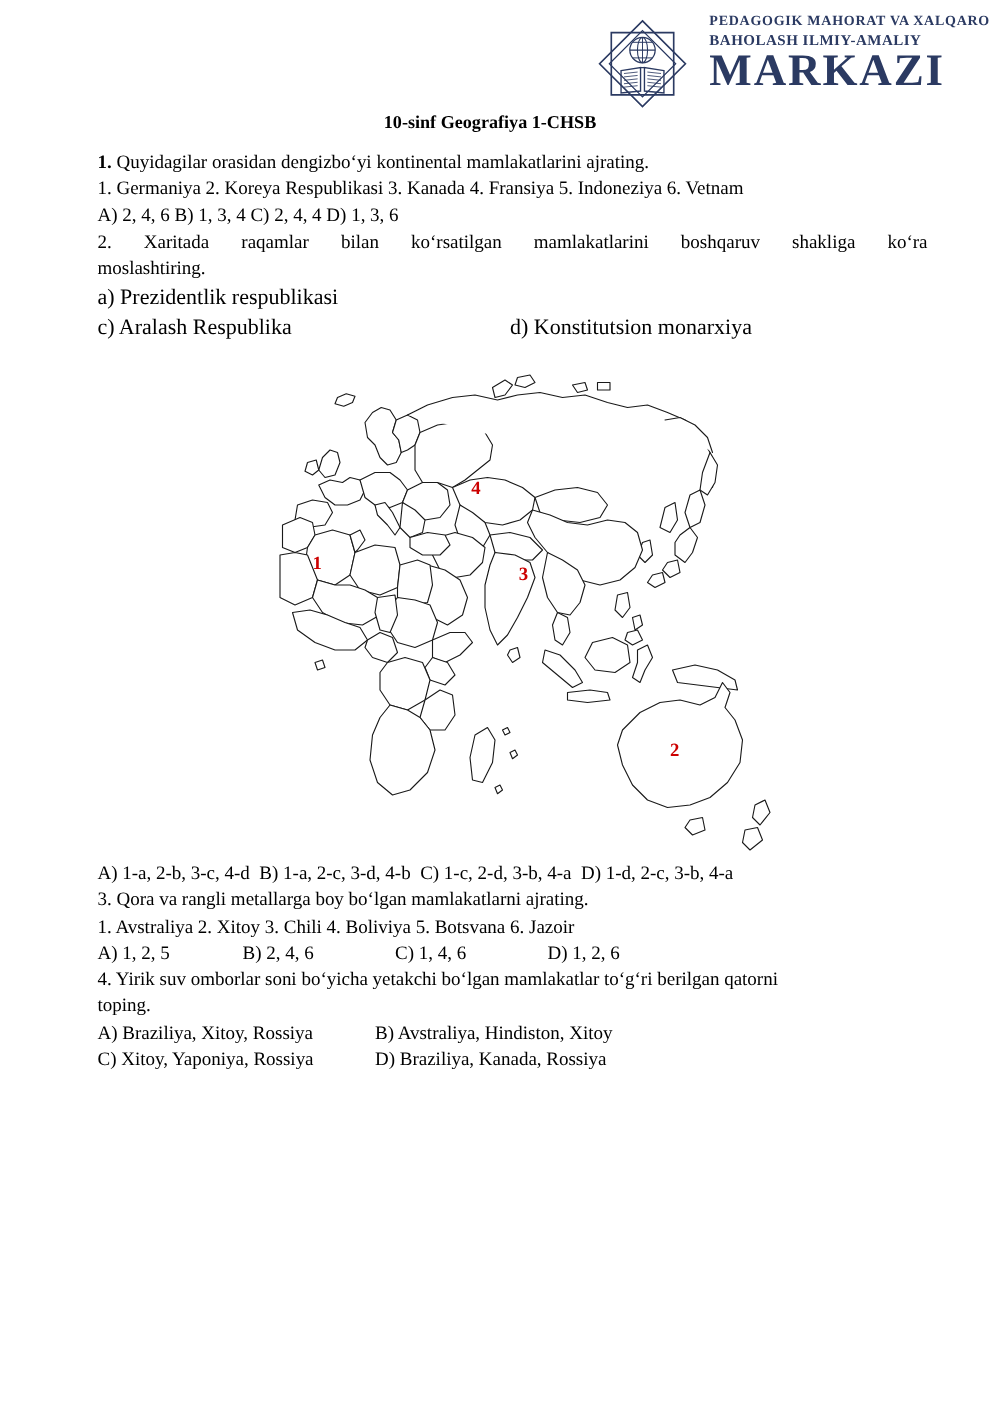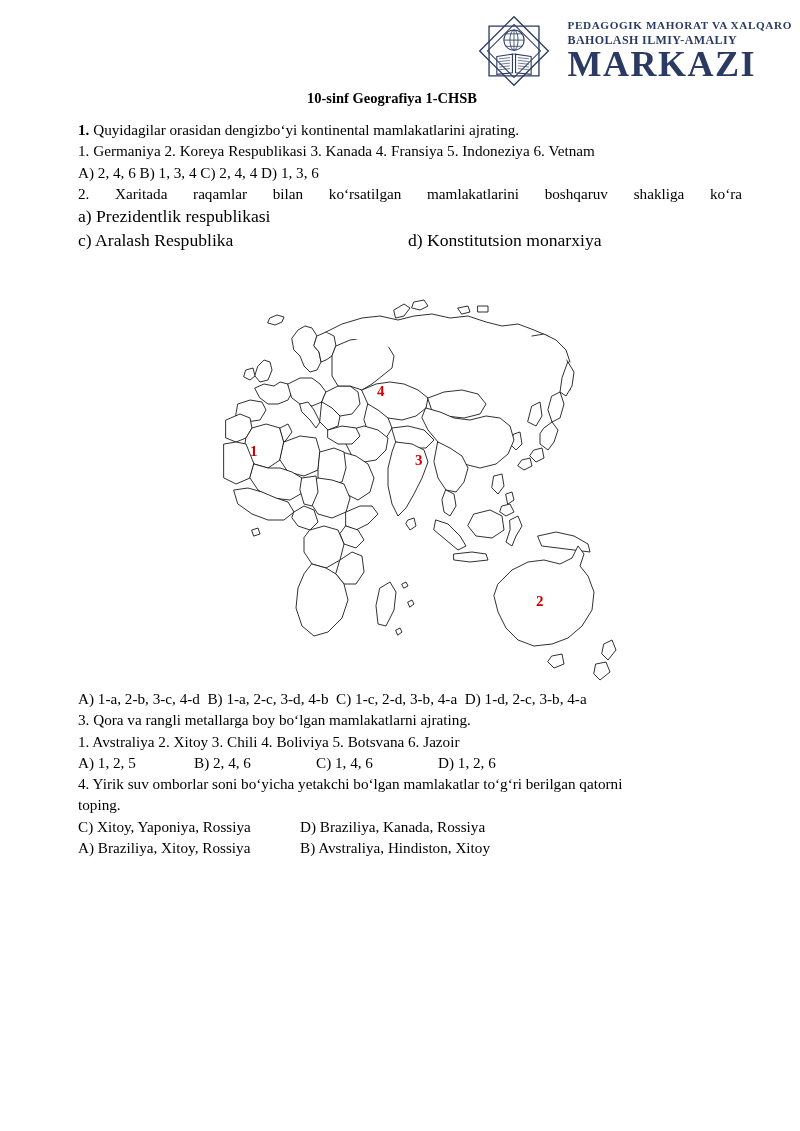--- a/index.html
+++ b/index.html
@@ -18,21 +18,20 @@
     background: #ffffff;
     overflow: hidden;
   }
 
   
   .logo-block {
     position: absolute;
     top: 12px;
     right: 8px;
     display: flex;
-    align-items: center;
     gap: 14px;
   }
   .logo-emblem {
     width: 78px;
     height: 78px;
     flex: 0 0 auto;
   }
   .logo-words {
     display: flex;
     flex-direction: column;
@@ -197,20 +196,21 @@
 
   <div class="doc-title">10-sinf Geografiya  1-CHSB</div>
 
   <div class="content">
 
     <div class="line nojust"><span class="bold-lead">1.</span><span> Quyidagilar orasidan dengizbo‘yi kontinental mamlakatlarini ajrating.</span></div>
     <div class="line nojust">1. Germaniya 2. Koreya Respublikasi 3. Kanada 4. Fransiya 5. Indoneziya 6. Vetnam</div>
     <div class="line nojust">A) 2, 4, 6 B) 1, 3, 4 C) 2, 4, 4 D) 1, 3, 6</div>
 
     <div class="line justify">2. Xaritada raqamlar bilan ko‘rsatilgan mamlakatlarini boshqaruv shakliga ko‘ra</div>
+    <div class="line nojust">moslashtiring.</div>
 
     <div class="two-col line big">
       <div class="col-a">a) Prezidentlik respublikasi</div>
     </div>
     <div class="two-col line big">
       <div class="col-a">c) Aralash Respublika</div>
       <div class="col-b">d) Konstitutsion monarxiya</div>
     </div>
   </div>
 
@@ -357,22 +357,22 @@
     <div class="opt-row">
       <div class="o1">A) 1, 2, 5</div>
       <div class="o2">B) 2, 4, 6</div>
       <div class="o3">C) 1, 4, 6</div>
       <div class="o4">D) 1, 2, 6</div>
     </div>
 
     <div class="line nojust">4. Yirik suv omborlar soni bo‘yicha yetakchi bo‘lgan mamlakatlar to‘g‘ri berilgan qatorni</div>
     <div class="line nojust">toping.</div>
     <div class="pair-row">
+      <div class="p1">A) Braziliya, Xitoy, Rossiya</div>
+      <div class="p2">B) Avstraliya, Hindiston, Xitoy</div>
+    </div>
+    <div class="pair-row">
       <div class="p1">C) Xitoy, Yaponiya, Rossiya</div>
       <div class="p2">D) Braziliya, Kanada, Rossiya</div>
     </div>
-    <div class="pair-row">
-      <div class="p1">A) Braziliya, Xitoy, Rossiya</div>
-      <div class="p2">B) Avstraliya, Hindiston, Xitoy</div>
-    </div>
   </div>
 
 </div>
 
 </body></html>

